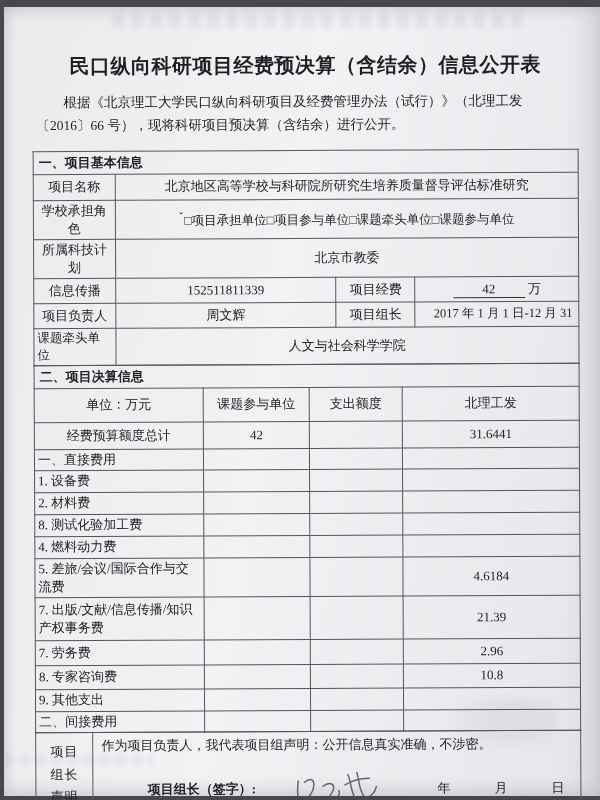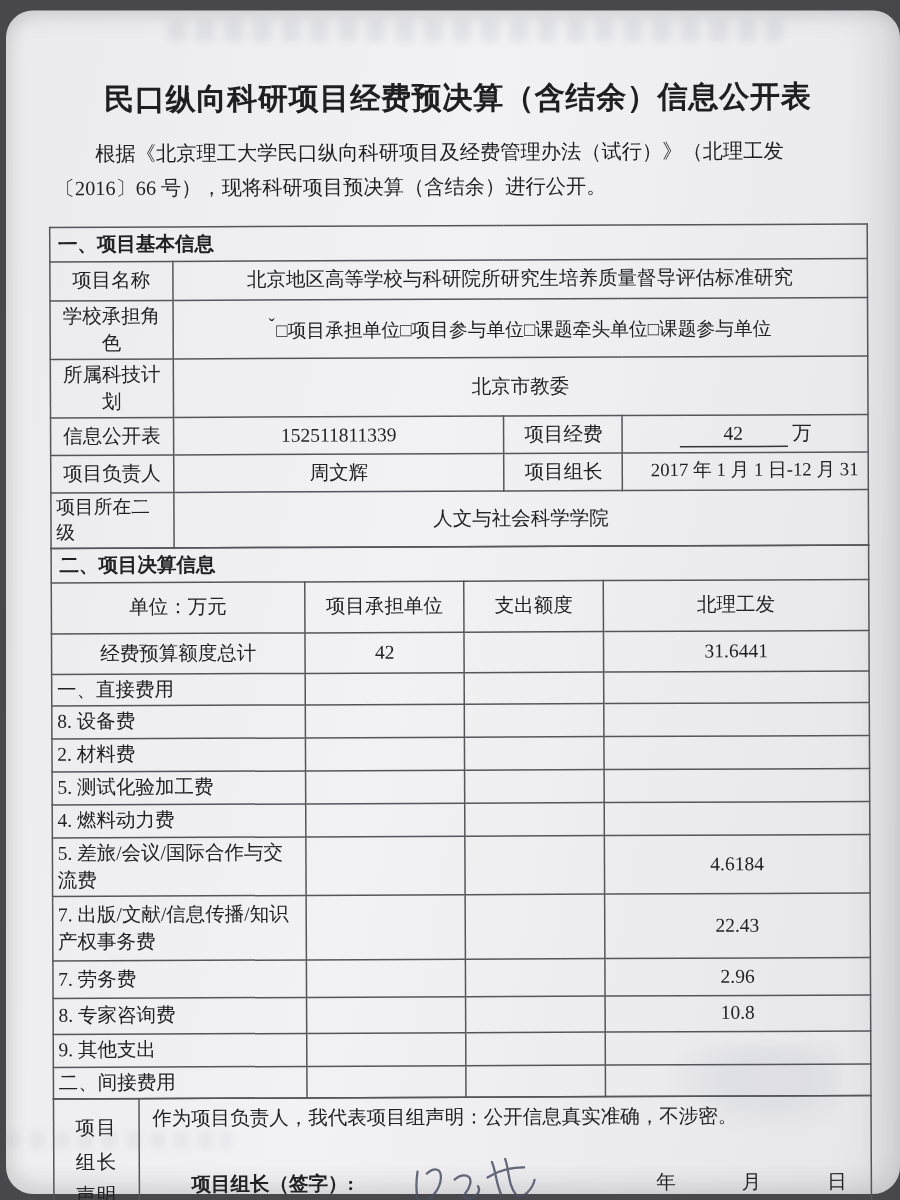--- a/index.html
+++ b/index.html
@@ -11,21 +11,20 @@
   .photo{position:relative;width:600px;height:800px;}
   
   .paper{
     position:absolute;left:4px;top:7px;right:0;bottom:4px;
     background:linear-gradient(100deg,#ebebee 0%,#f2f2f5 45%,#e6e6ea 100%);
     box-shadow:
       inset -16px 0 22px rgba(60,60,70,.10),
       inset 6px 0 10px rgba(60,60,70,.06),
       inset 0 -8px 14px rgba(60,60,70,.08),
       inset 0 6px 8px rgba(60,60,70,.05);
-    border-radius: 18px;
   }
   
   .ghost{position:absolute;filter:blur(2.5px);opacity:.5;border-radius:3px;}
   .ghost-top{top:6px;left:108px;width:410px;height:15px;
     background:repeating-linear-gradient(90deg,rgba(100,105,130,.20) 0 12px,rgba(100,105,130,0) 12px 19px);}
   .ghost-bl{bottom:30px;left:0;width:150px;height:12px;opacity:.35;
     background:repeating-linear-gradient(90deg,rgba(100,105,130,.20) 0 10px,rgba(100,105,130,0) 10px 16px);}
   .ghost-br{bottom:40px;right:40px;width:120px;height:60px;opacity:.25;
     background:radial-gradient(ellipse at 60% 40%,rgba(95,100,125,.30) 0 30%,rgba(95,100,125,0) 70%);}
 
@@ -49,21 +48,21 @@
   .nowrap{white-space:nowrap;}
   .fund-line{display:inline-block;min-width:72px;text-align:center;
      border-bottom:1px solid #33333a;}
   .check{font-size:12px;vertical-align:4px;margin-right:1px;}
 
   
   .side-label{line-height:1.75;letter-spacing:1px;}
   .decl-cell{vertical-align:top;padding:3px 6px;}
   .statement{font-size:13px;margin:1px 0 0 2px;}
   .sign-row{display:flex;align-items:center;margin-top:16px;font-size:13px;}
-  .sign-label{margin-left:28px;font-weight:bold;}
+  .sign-label{margin-left:48px;font-weight:bold;}
   .signature{margin-left:34px;transform:rotate(-6deg);}
   .date-spacer{flex:1;}
   .date-y{margin-right:44px;}
   .date-m{margin-right:44px;}
   .date-d{margin-right:10px;}
 </style>
 </head>
 <body>
 
 <div class="photo">
@@ -98,102 +97,102 @@
         </tr>
         <tr>
           <td class="c" style="height:20px">学校承担角色</td>
           <td class="c sm" colspan="3"><span class="check">ˇ</span><span>□项目承担单位□项目参与单位□课题牵头单位□课题参与单位</span></td>
         </tr>
         <tr>
           <td class="c" style="height:20px">所属科技计划</td>
           <td class="c" colspan="3">北京市教委</td>
         </tr>
         <tr>
-          <td class="c" style="height:22px">信息公开表</td>
+          <td class="c" style="height:22px">信息传播</td>
           <td class="c">152511811339</td>
           <td class="c">项目经费</td>
           <td class="c"><span class="fund-line">42</span> <span>万</span></td>
         </tr>
         <tr>
           <td class="c" style="height:22px">项目负责人</td>
           <td class="c">周文辉</td>
           <td class="c">项目组长</td>
           <td class="c sm nowrap" style="padding:1px 18px">2017 年 1 月 1 日-12 月 31</td>
         </tr>
         <tr>
-          <td class="sm" style="height:21px">项目所在二级</td>
+          <td class="sm" style="height:21px">课题牵头单位</td>
           <td class="c" colspan="3">人文与社会科学学院</td>
         </tr>
       </tbody>
         </table>
 
       <table class="tbl-b">
         <colgroup>
             <col style="width:31%">
             <col style="width:19.5%">
             <col style="width:17%">
             <col style="width:32.5%">
           </colgroup>
         <tbody>
             <tr class="sec">
           <td colspan="4" style="height:18px">二、项目决算信息</td>
         </tr>
         <tr>
           <td class="c" style="height:31px">单位：万元</td>
-          <td class="c">项目承担单位</td>
+          <td class="c">课题参与单位</td>
           <td class="c">支出额度</td>
           <td class="c">北理工发</td>
         </tr>
         <tr>
           <td class="c" style="height:24px">经费预算额度总计</td>
           <td class="c">42</td>
           <td class="c"></td>
           <td class="c">31.6441</td>
         </tr>
         <tr>
           <td style="height:18px">一、直接费用</td>
           <td></td>
               <td></td>
               <td></td>
         </tr>
         <tr>
-          <td style="height:19px">8. 设备费</td>
+          <td style="height:19px">1. 设备费</td>
           <td class="c"></td>
           <td class="c"></td>
           <td class="c"></td>
         </tr>
         <tr>
           <td style="height:19px">2. 材料费</td>
           <td class="c"></td>
           <td class="c"></td>
           <td class="c"></td>
         </tr>
         <tr>
-          <td style="height:19px">5. 测试化验加工费</td>
+          <td style="height:19px">8. 测试化验加工费</td>
           <td class="c"></td>
           <td class="c"></td>
           <td class="c"></td>
         </tr>
         <tr>
           <td style="height:19px">4. 燃料动力费</td>
           <td class="c"></td>
           <td class="c"></td>
           <td class="c"></td>
         </tr>
         <tr>
           <td style="height:36px">5. 差旅/会议/国际合作与交流费</td>
           <td class="c"></td>
           <td class="c"></td>
           <td class="c">4.6184</td>
         </tr>
         <tr>
           <td style="height:40px">7. 出版/文献/信息传播/知识产权事务费</td>
           <td class="c"></td>
           <td class="c"></td>
-          <td class="c">22.43</td>
+          <td class="c">21.39</td>
         </tr>
         <tr>
           <td style="height:22px">7. 劳务费</td>
           <td class="c"></td>
           <td class="c"></td>
           <td class="c">2.96</td>
         </tr>
         <tr>
           <td style="height:21px">8. 专家咨询费</td>
           <td class="c"></td>

